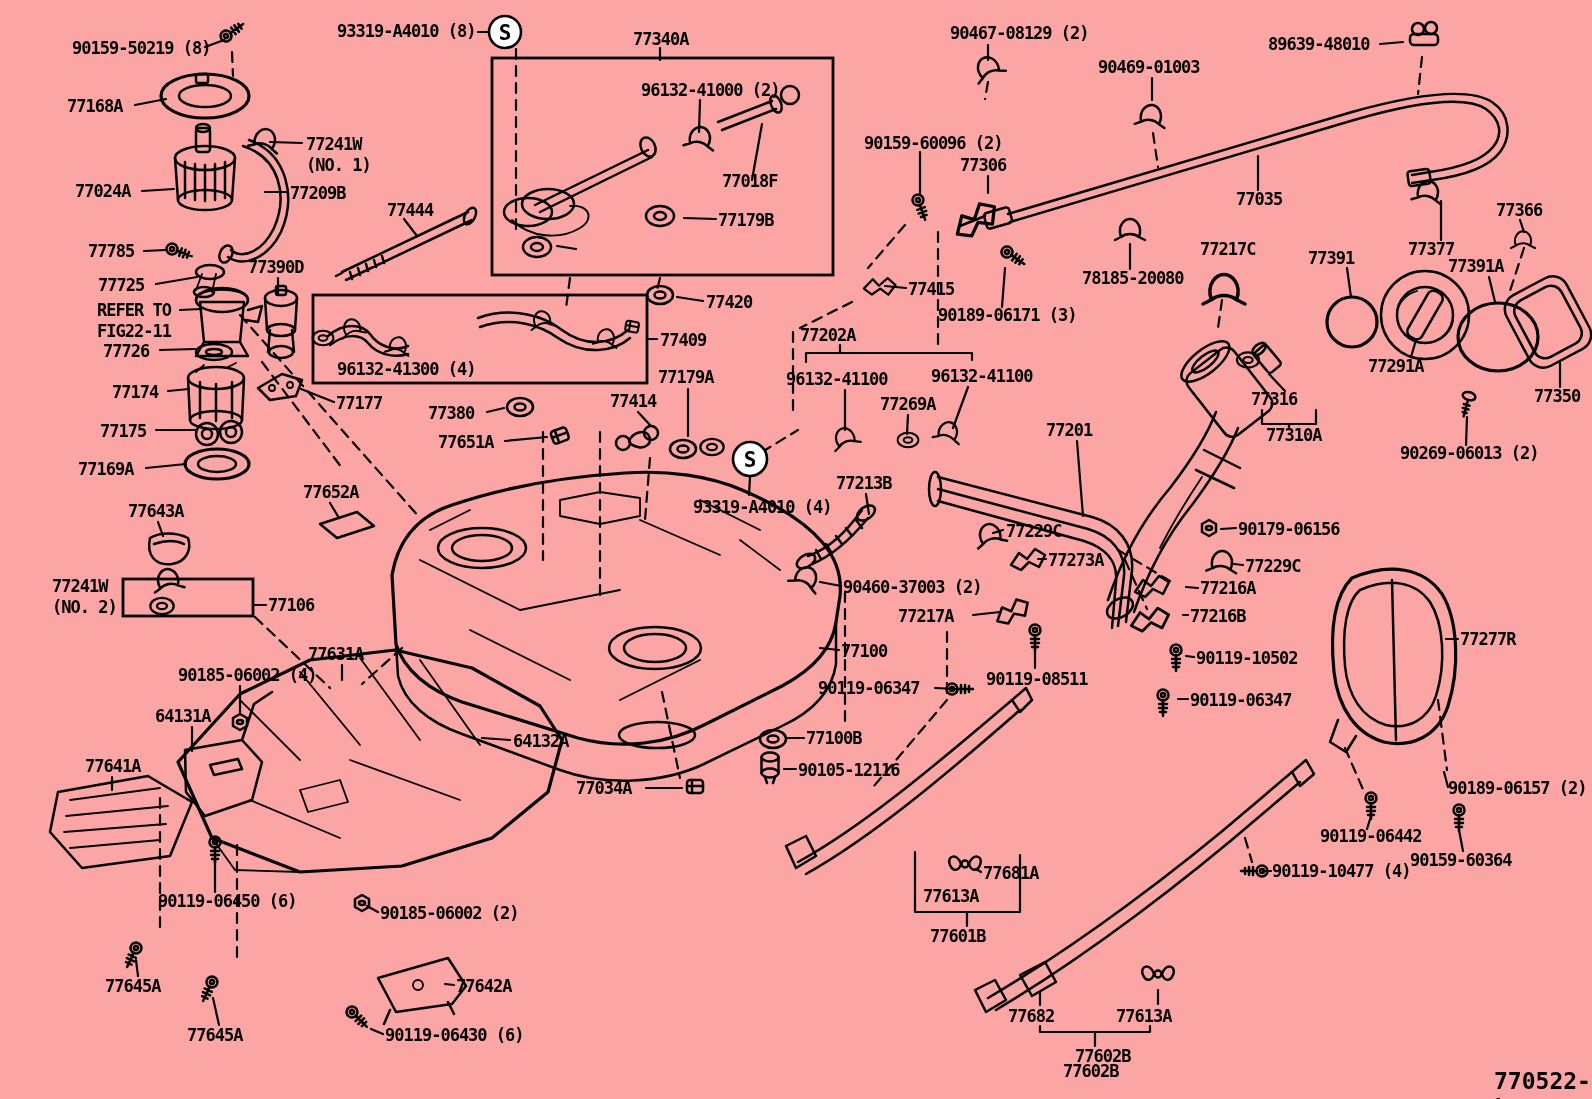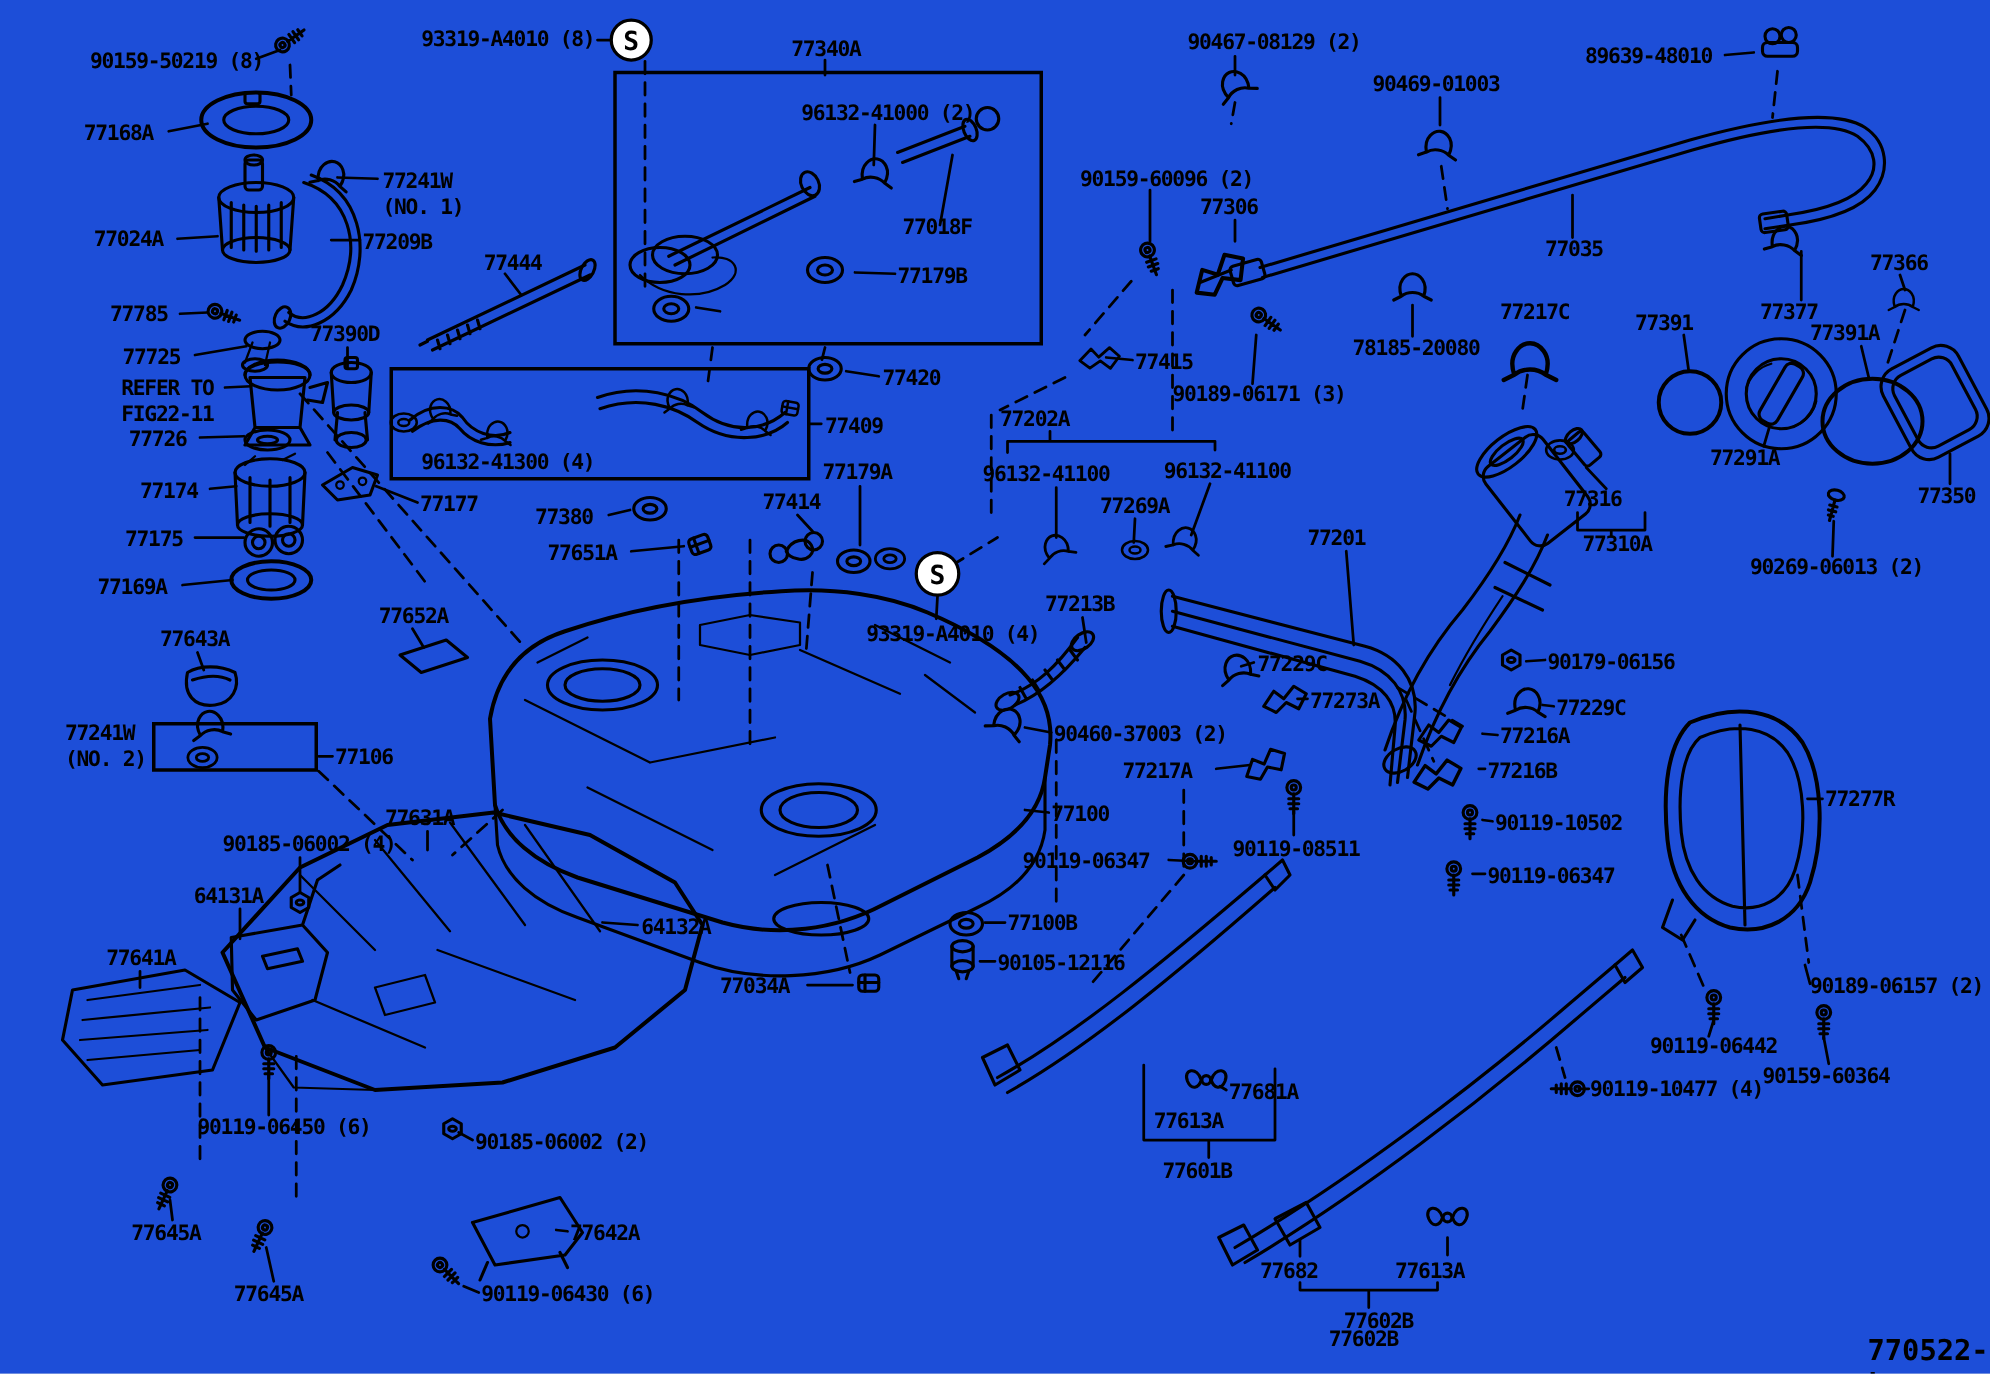--- a/index.html
+++ b/index.html
@@ -1,16 +1,16 @@
 <!DOCTYPE html>
 <html><head>
 <meta charset="utf-8">
 <style>
   html,body{margin:0;padding:0;background:#e8e8e8;font-family:"Liberation Sans",sans-serif;}
-  .stage{position:relative;width:1592px;height:1099px;background:#1d4ed8;overflow:hidden;}
+  .stage{position:relative;width:1592px;height:1099px;background:#fca5a5;overflow:hidden;}
   svg{position:absolute;left:0;top:0;}
   .ln{fill:none;stroke:#000;stroke-width:2.5;stroke-linecap:round;stroke-linejoin:round;}
   .thick{stroke-width:3.2;}
   .thin{stroke-width:1.8;}
   .leader{fill:none;stroke:#000;stroke-width:2.2;stroke-linecap:round;}
   .dash{fill:none;stroke:#000;stroke-width:2.2;stroke-dasharray:10 7;stroke-linecap:round;}
   .boxr{fill:none;stroke:#000;stroke-width:2.8;}
   text{font-family:"DejaVu Sans Mono","Liberation Mono",monospace;font-weight:bold;
        font-size:17px;fill:#000;letter-spacing:-1px;}
   .smark{fill:#fff;stroke:#000;stroke-width:2.6;}

